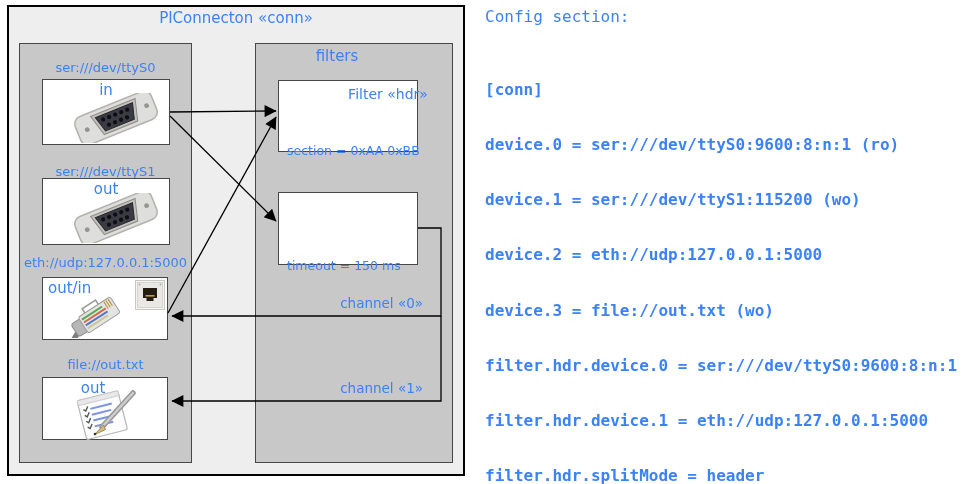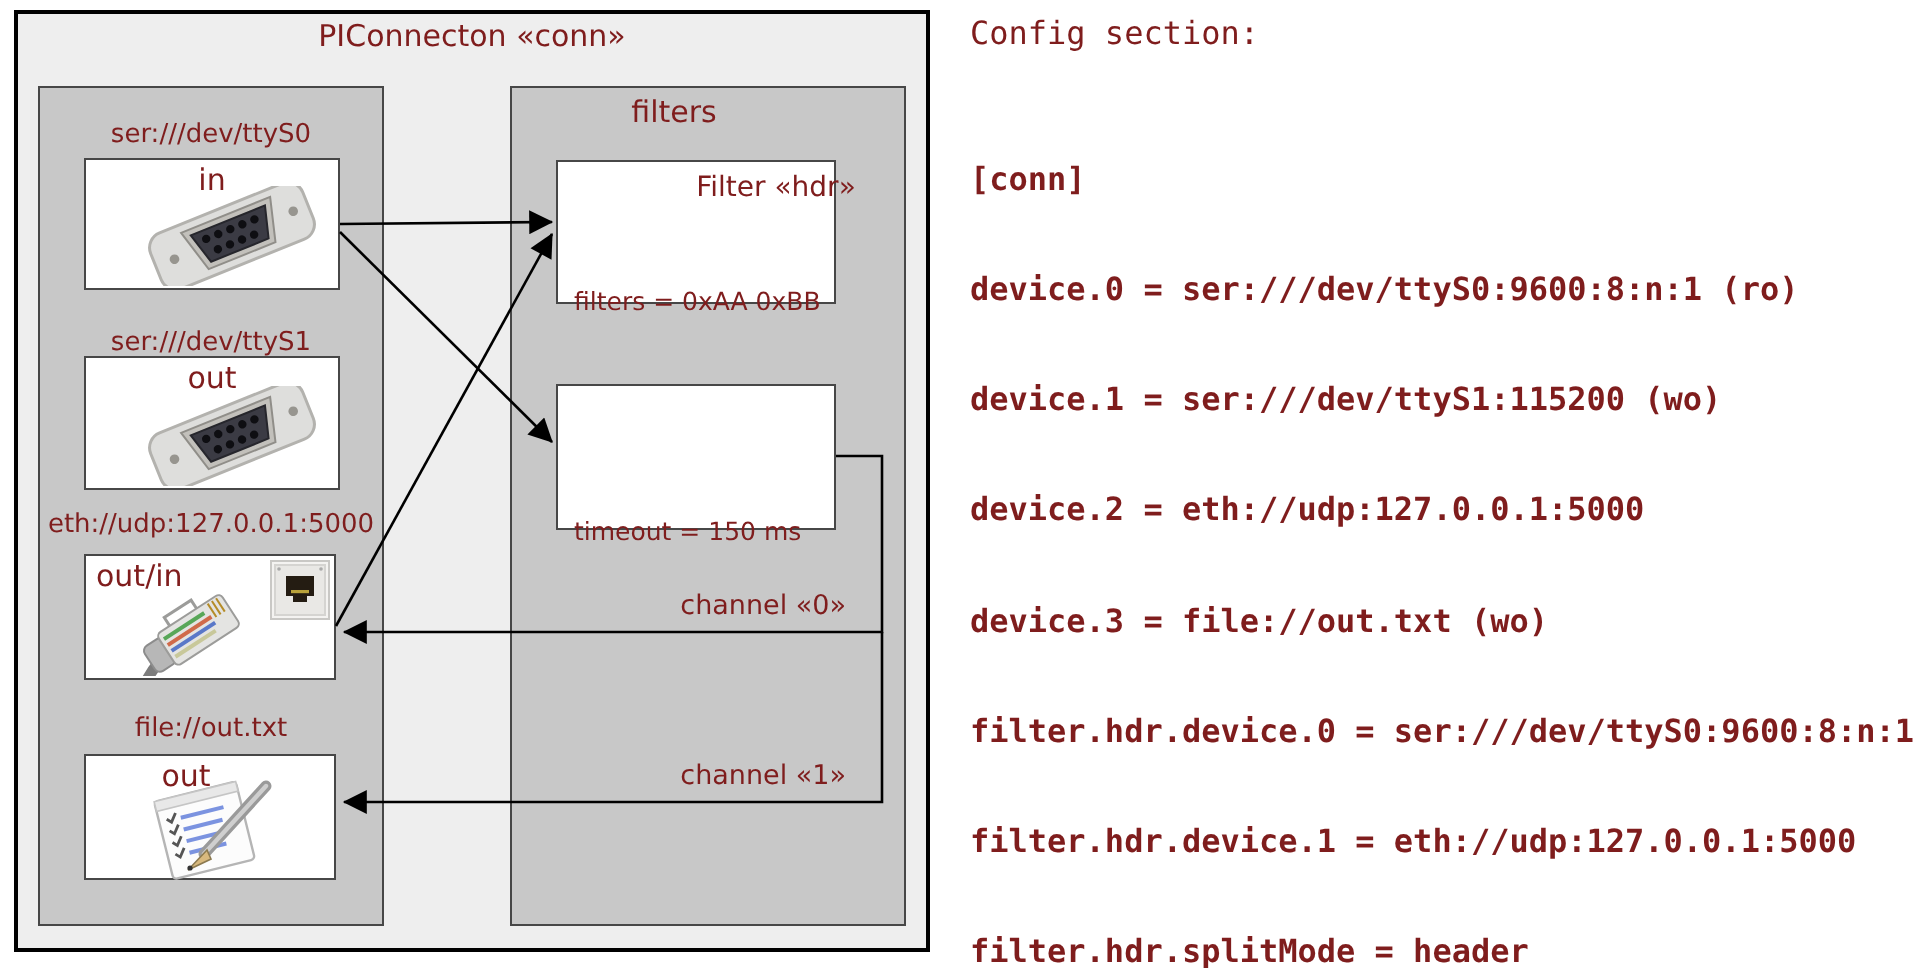--- a/index.html
+++ b/index.html
@@ -1,17 +1,17 @@
 <!DOCTYPE html>
 <html><head>
 <meta charset="utf-8">
 <style>
   html,body{margin:0;padding:0;background:#fff;}
   #canvas{position:relative;width:964px;height:484px;background:#ffffff;overflow:hidden;
-          font-family:"DejaVu Sans",sans-serif;color:#7f1d1d;}
+          font-family:"DejaVu Sans",sans-serif;color:#3b82f6;}
 
   
   .outer-box{position:absolute;left:7px;top:5px;width:458px;height:471px;
              box-sizing:border-box;border:2.5px solid #000;background:#eeeeee;}
   .diagram-title{position:absolute;left:7px;top:9px;width:458px;text-align:center;
                  font-size:15px;}
   .container{position:absolute;box-sizing:border-box;background:#c8c8c8;border:1.5px solid #474747;}
   .devices-container{left:19px;top:43px;width:173px;height:420px;}
   .filters-container{left:255px;top:43px;width:198px;height:420px;}
   .filters-title{position:absolute;left:255px;top:47px;width:164px;text-align:center;font-size:15px;}
@@ -161,21 +161,21 @@
         <path d="M66 5 L35 39" stroke="#cfcfcf" stroke-width="2.2" stroke-linecap="round"></path>
         <path d="M36.5 37 L27 47 L38.5 41.5 Z" fill="#d8b97e" stroke="#8c7a50" stroke-width="0.8"></path>
         <circle cx="28" cy="46" r="1.3" fill="#333"></circle>
       </g>
     </svg>
   </div>
 
   <div class="filter-box" style="left:278px;top:80px;width:140px;height:72px;">
     <div class="filter-title">Filter «hdr»</div>
     <div class="filter-params" style="top:29px;">
-      <div>filters = 0xAA 0xBB</div>
+      <div>section = 0xAA 0xBB</div>
       <div>payloadSize = 16</div>
     </div>
   </div>
 
   <div class="filter-box" style="left:278px;top:192px;width:140px;height:73px;">
     <div class="filter-params" style="top:32px;">
       <div>timeout = 150 ms</div>
     </div>
   </div>
 

